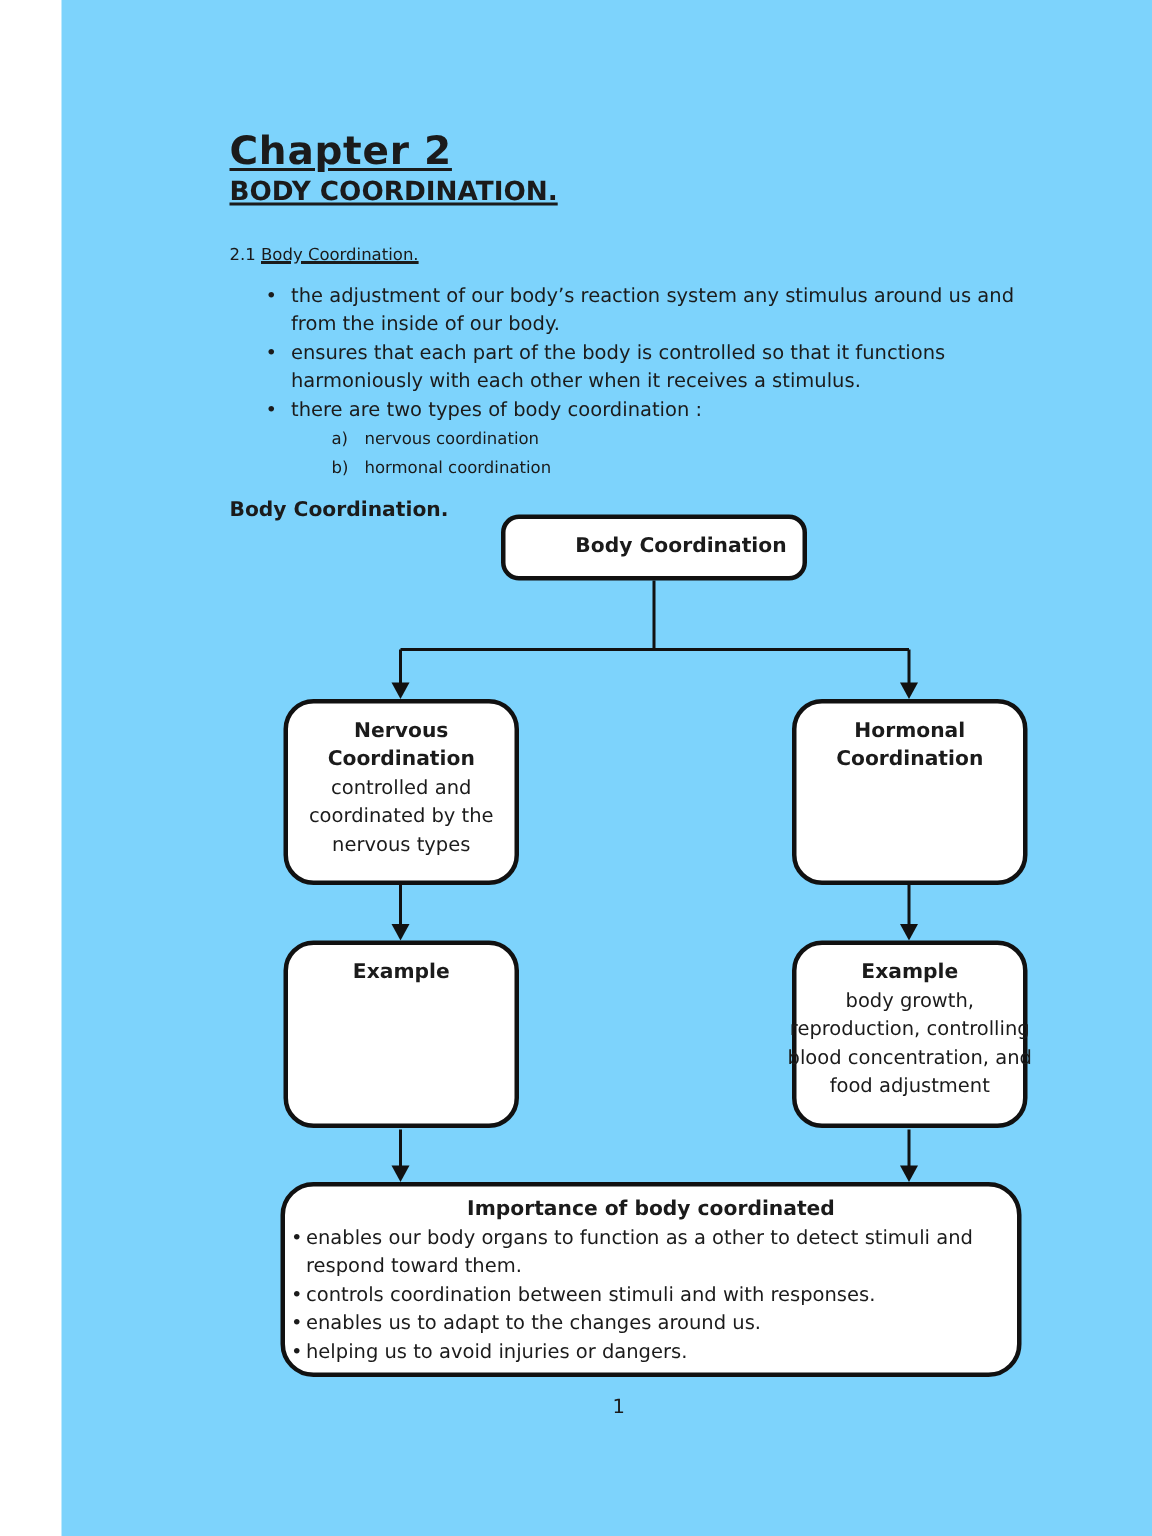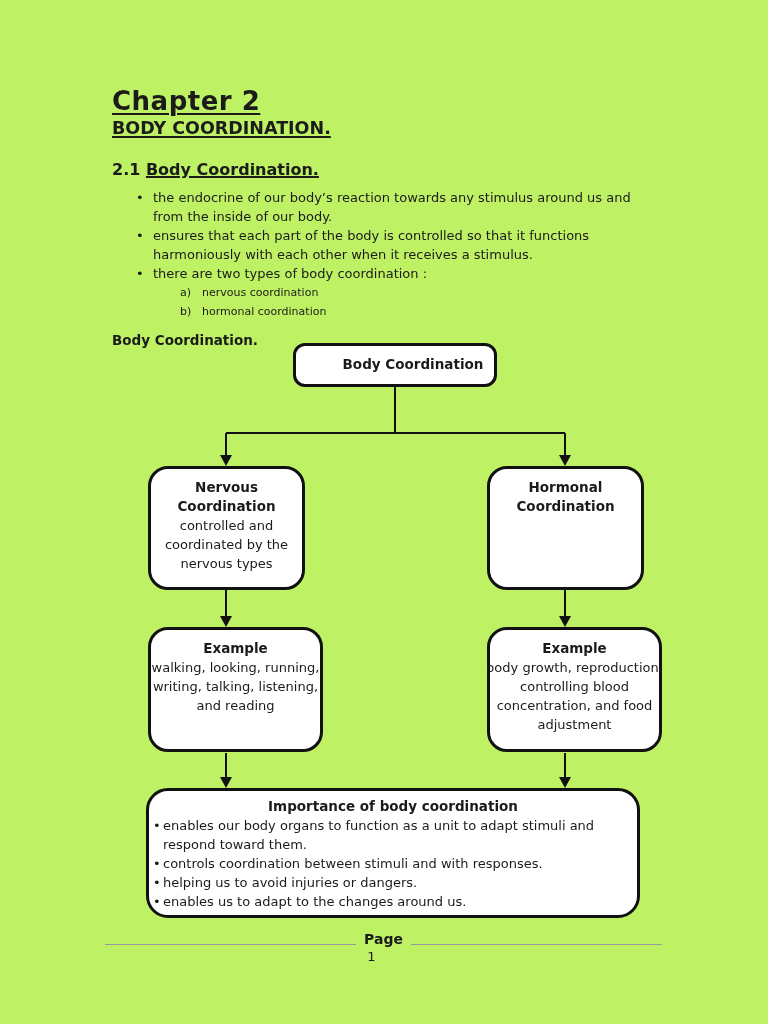--- a/index.html
+++ b/index.html
@@ -1,55 +1,55 @@
 <!DOCTYPE html>
 <html><head>
 <meta charset="utf-8">
 <style>
   html,body{margin:0;padding:0;}
   body{
     width:768px;height:1024px;background:#ffffff;position:relative;
     font-family:"DejaVu Sans","Liberation Sans",sans-serif;color:#1b1b1b;
     overflow:hidden;
   }
-  .page{position:absolute;inset:0;background:#bef264;}
+  .page{position:absolute;inset:0;background:#7dd3fc;margin-left:41px;}
 
   
   .textblock{position:absolute;left:112px;top:86px;width:545px;}
   .chapter-title{
     font-size:26px;font-weight:bold;line-height:30px;margin:0;
     text-decoration:underline;text-decoration-thickness:2px;text-underline-offset:3px;
     letter-spacing:.5px;
   }
   .chapter-subtitle{
     font-size:17.5px;font-weight:bold;line-height:21px;margin:2px 0 0 0;
     text-decoration:underline;text-decoration-thickness:2px;text-underline-offset:2px;
   }
-  .section-heading{margin-top:22px;font-size:16px;font-weight:bold;line-height:18px;}
+  .section-heading{margin-top:22px;font-size:11px;font-weight:normal;line-height:18px;}
   .section-heading .sec-title{text-decoration:underline;text-decoration-thickness:1.5px;}
   ul.intro{list-style:none;margin:9px 0 0 0;padding:0 0 0 41px;font-size:13px;line-height:19px;}
   ul.intro li{position:relative;}
   ul.intro li::before{content:"\2022";position:absolute;left:-17px;font-size:13px;}
   .sub-items{padding-left:68px;font-size:11px;line-height:19px;}
   .sub-item .marker{display:inline-block;width:22px;}
   .diagram-heading{margin-top:10px;font-size:13.5px;font-weight:bold;line-height:19px;}
 
   
   .fbox{
     position:absolute;box-sizing:border-box;background:#fff;
     border:3px solid #111;text-align:center;
   }
   .root-box{left:293px;top:343px;width:204px;height:44px;border-radius:12px;}
   .root-box .box-title{line-height:37px;padding-left:36px;}
   .box-title{font-size:13.5px;font-weight:bold;line-height:19px;}
   .box-desc{font-size:13px;line-height:19px;}
   .branch-box{width:157px;top:466px;height:124px;border-radius:20px;padding-top:9px;}
   .branch-nervous{left:148px;}
   .branch-hormonal{left:487px;}
-  .example-box{width:175px;top:627px;height:125px;border-radius:20px;padding-top:9px;}
+  .example-box{width:157px;top:627px;height:125px;border-radius:20px;padding-top:9px;}
   .example-nervous{left:148px;}
   .example-hormonal{left:487px;}
   .example-box .box-desc{margin-left:-7px;margin-right:-7px;}
   .importance-box{left:146px;top:788px;width:494px;height:130px;border-radius:22px;padding-top:6px;}
   ul.importance-points{list-style:none;margin:0;padding:0 6px 0 14px;text-align:left;
     font-size:13px;line-height:19px;}
   ul.importance-points li{position:relative;}
   ul.importance-points li::before{content:"\2022";position:absolute;left:-10px;}
   .connectors{position:absolute;left:0;top:0;pointer-events:none;}
 
@@ -68,21 +68,21 @@
   <div class="textblock">
     <h1 class="chapter-title">Chapter 2</h1>
     <h2 class="chapter-subtitle">BODY COORDINATION.</h2>
 
     <div class="section-heading">
       <span class="sec-number">2.1</span>
       <span class="sec-title">Body Coordination.</span>
     </div>
 
     <ul class="intro">
-      <li>the endocrine of our body’s reaction towards any stimulus around us and from the inside of our body.</li>
+      <li>the adjustment of our body’s reaction system any stimulus around us and from the inside of our body.</li>
       <li>ensures that each part of the body is controlled so that it functions harmoniously with each other when it receives a stimulus.</li>
       <li>there are two types of body coordination :</li>
     </ul>
 
     <div class="sub-items">
       <div class="sub-item">
         <span class="marker">a)</span><span>nervous coordination</span>
       </div>
       <div class="sub-item">
         <span class="marker">b)</span><span>hormonal coordination</span>
@@ -111,40 +111,34 @@
     <div class="box-title">Nervous Coordination</div>
     <div class="box-desc">controlled and coordinated by the nervous types</div>
   </div>
 
   <div class="fbox branch-box branch-hormonal">
     <div class="box-title">Hormonal Coordination</div>
   </div>
 
   <div class="fbox example-box example-nervous">
     <div class="box-title">Example</div>
-    <div class="box-desc">walking, looking, running, writing, talking, listening, and reading</div>
   </div>
 
   <div class="fbox example-box example-hormonal">
     <div class="box-title">Example</div>
     <div class="box-desc">body growth, reproduction, controlling blood concentration, and food adjustment</div>
   </div>
 
   <div class="fbox importance-box">
-    <div class="box-title">Importance of body coordination</div>
+    <div class="box-title">Importance of body coordinated</div>
     <ul class="importance-points">
-      <li>enables our body organs to function as a unit to adapt stimuli and respond toward them.</li>
+      <li>enables our body organs to function as a other to detect stimuli and respond toward them.</li>
       <li>controls coordination between stimuli and with responses.</li>
+      <li>enables us to adapt to the changes around us.</li>
       <li>helping us to avoid injuries or dangers.</li>
-      <li>enables us to adapt to the changes around us.</li>
     </ul>
   </div>
 
   <div class="footer">
-    <div class="footer-row">
-      <div class="footer-line"></div>
-      <div class="footer-label">Page</div>
-      <div class="footer-line"></div>
-    </div>
     <div class="footer-number">1</div>
   </div>
 
 </div>
 
 </body></html>

